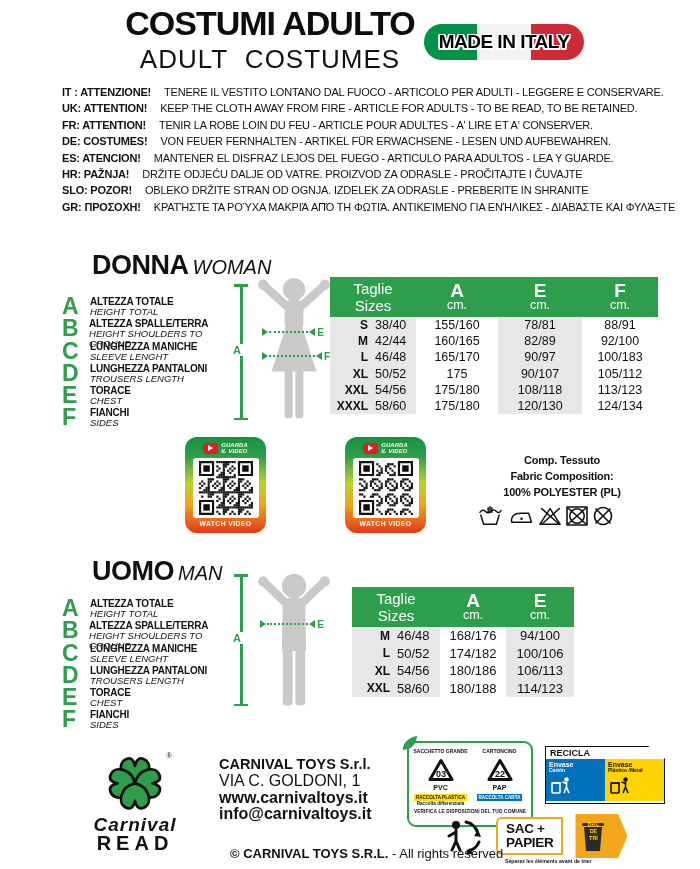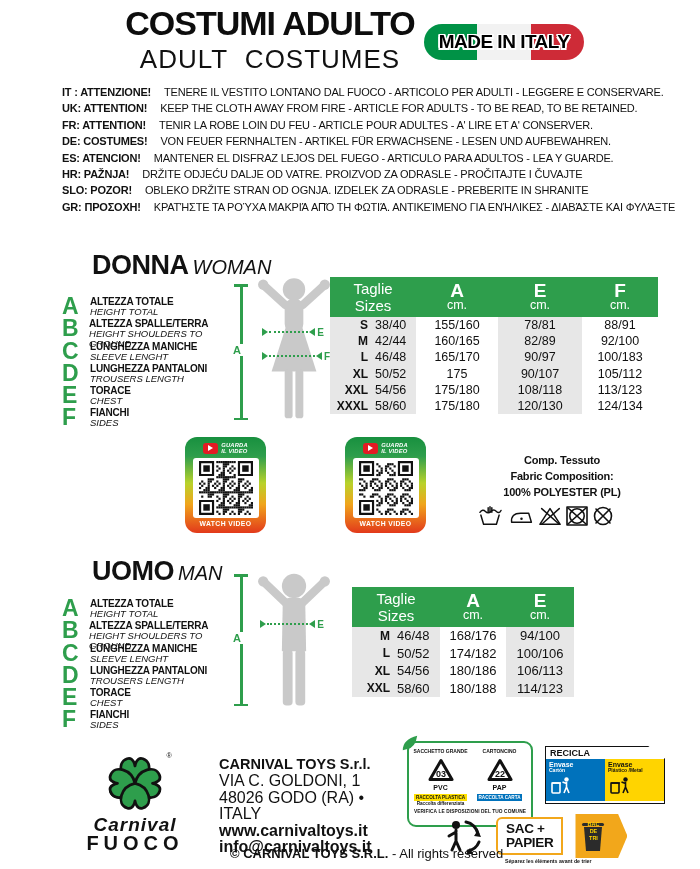--- a/index.html
+++ b/index.html
@@ -903,27 +903,26 @@
       <g stroke="#111" stroke-width="3.5" fill="#2e9e4c" stroke-linejoin="round">
         <path d="M50 42 C32 38 26 16 40 11 C48 8 50 20 50 20 C50 20 52 8 60 11 C74 16 68 38 50 42 Z"></path>
         <path d="M50 42 C46 24 24 18 19 32 C16 40 28 42 28 42 C28 42 16 44 19 52 C24 66 46 60 50 42 Z"></path>
         <path d="M50 42 C46 60 24 66 19 52"></path>
         <path d="M50 42 C54 24 76 18 81 32 C84 40 72 42 72 42 C72 42 84 44 81 52 C76 66 54 60 50 42 Z"></path>
         <path d="M50 42 C32 46 26 68 40 73 C48 76 50 64 50 64 C50 64 52 76 60 73 C74 68 68 46 50 42 Z"></path>
       </g>
       <text x="93" y="10" font-size="9" fill="#111" text-anchor="middle">®</text>
     </svg>
     <div class="logo-script">Carnival</div>
-    <div class="logo-toys">FUOCO</div>
+    <div class="logo-toys">READ</div>
   </div>
 
   <div class="address">
     <div class="co">CARNIVAL TOYS S.r.l.</div>
     <div>VIA C. GOLDONI, 1</div>
-    <div>48026 GODO (RA) • ITALY</div>
     <div class="bold">www.carnivaltoys.it</div>
     <div class="bold">info@carnivaltoys.it</div>
   </div>
 
   <div class="greenbox">
     <svg class="leaf" viewBox="0 0 20 20">
       <path d="M2 18 Q2 6 18 2 Q16 16 6 17 Q4 17.5 2 18 Z" fill="#2e9e4c"></path>
     </svg>
     <div class="gb-cols">
       <div class="gb-col">

